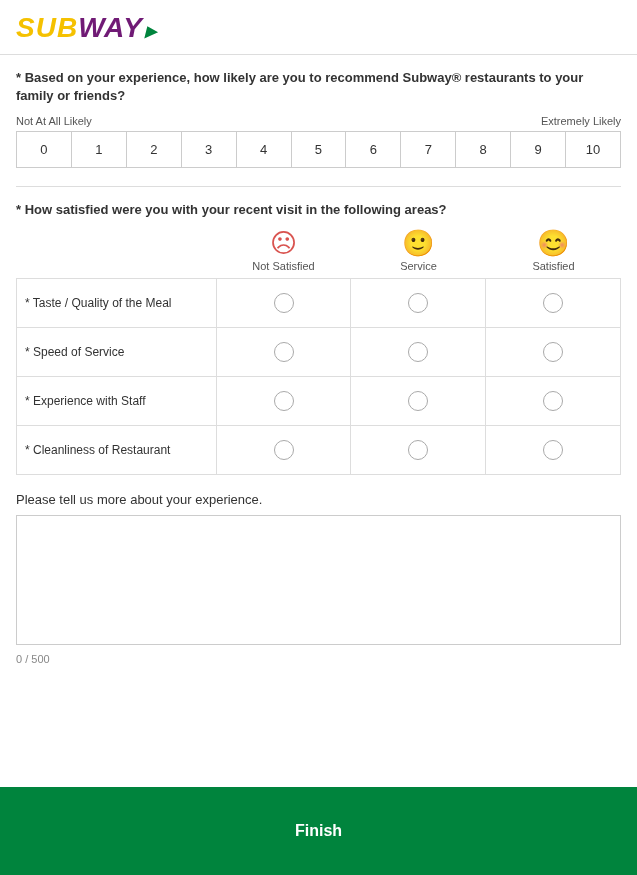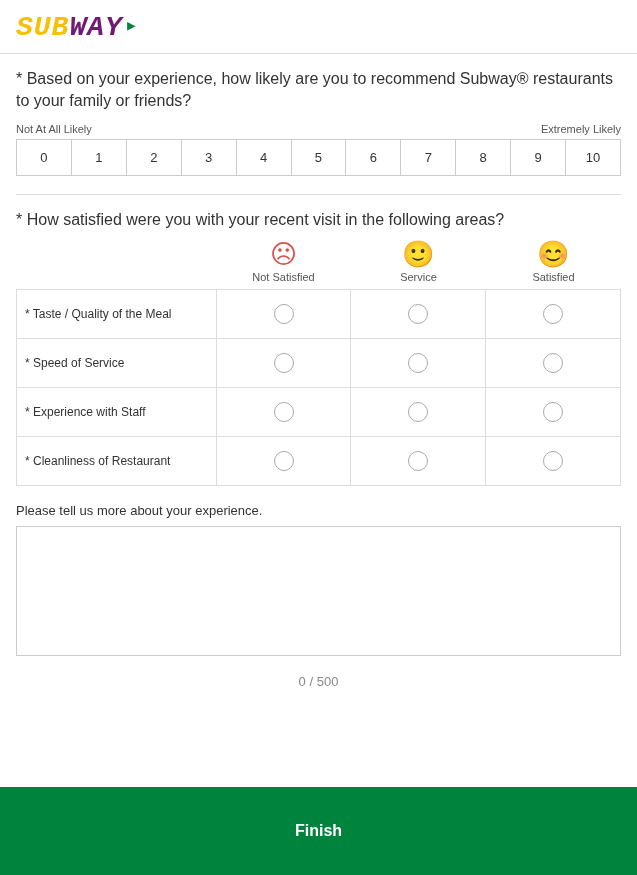--- a/index.html
+++ b/index.html
@@ -10,22 +10,21 @@
       min-height: 875px;
       position: relative;
       overflow-x: hidden;
     }
     .header {
       padding: 12px 16px 10px 16px;
       border-bottom: 1px solid #ddd;
     }
     .logo {
       display: flex;
-      align-items: flex-start;
-      font-family: Liberation Mono, monospace;
+      align-items: flex-end;
     }
     .logo-sub {
       font-size: 28px;
       font-weight: 900;
       font-style: italic;
       color: #f5c100;
       letter-spacing: 1px;
     }
     .logo-way {
       font-size: 28px;
@@ -38,24 +37,25 @@
       color: #00843d;
       font-size: 22px;
       margin-left: 2px;
       font-style: italic;
       font-weight: 900;
     }
     .content {
       padding: 14px 16px;
     }
     .question-text {
-      font-size: 16px;
+      font-size: 13px;
       color: #333;
       margin-bottom: 10px;
       line-height: 1.4;
+      font-weight: bold;
     }
     .nps-section {
       margin-bottom: 18px;
     }
     .nps-labels {
       display: flex;
       justify-content: space-between;
       font-size: 11px;
       color: #555;
       margin-bottom: 4px;
@@ -146,24 +146,24 @@
       width: 100%;
       height: 130px;
       border: 1px solid #ccc;
       resize: none;
       font-size: 13px;
       padding: 8px;
       outline: none;
       color: #333;
     }
     .char-count {
-      text-align: center;
-      font-size: 13px;
+      text-align: left;
+      font-size: 11px;
       color: #888;
-      margin-top: 14px;
+      margin-top: 4px;
     }
     .footer-buttons {
       display: flex;
       position: fixed;
       bottom: 0;
       width: 637px;
     }
     .btn-back {
       flex: 1;
       background: #f5c100;

